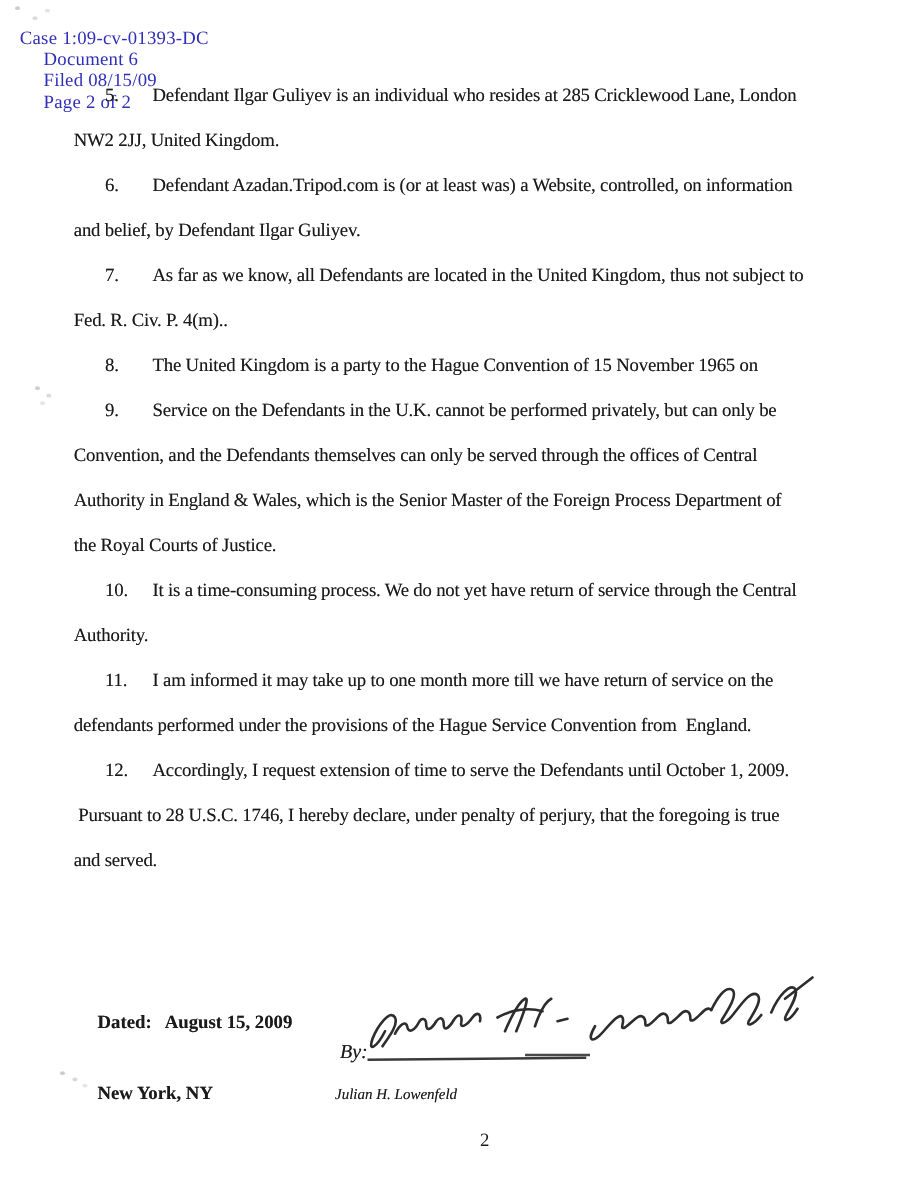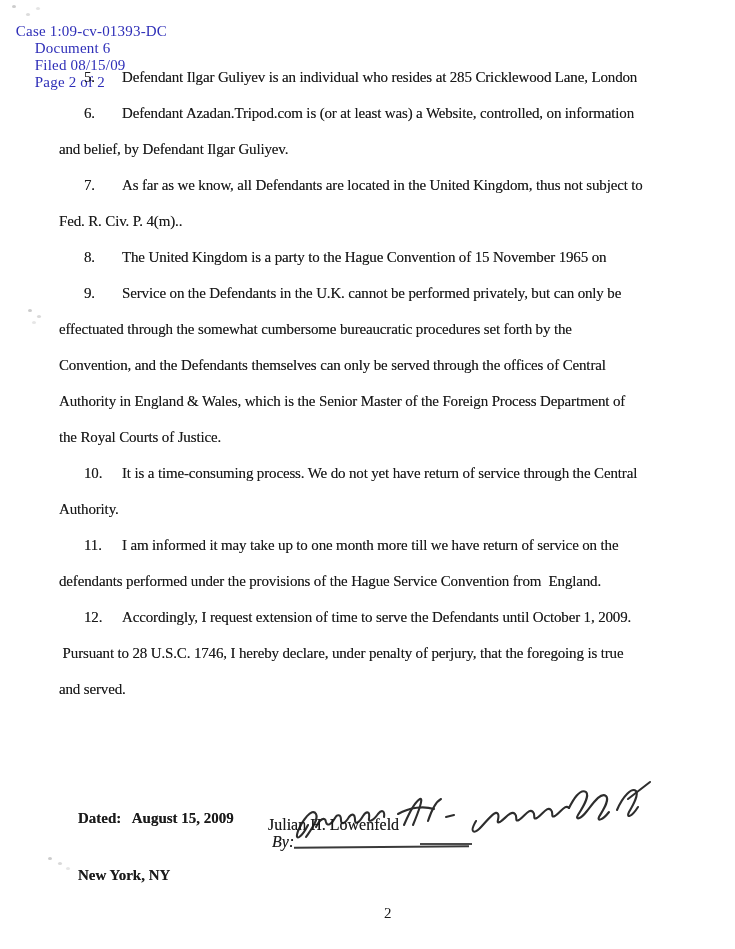--- a/index.html
+++ b/index.html
@@ -74,24 +74,25 @@
     width: 52px; height: 2px;
     background: #4a4a4a;
   }
   .signature-svg {
     position: absolute;
     left: 292px; top: 779px;
     width: 362px; height: 72px;
   }
   .signatory-name {
     position: absolute;
-    left: 268px; top: 816px;
-    font-size: 16px;
+    left: 268px; top: 868px;
+    font-size: 12px;
     white-space: pre;
     text-shadow: 0 0 0.5px rgba(20,20,20,0.55);
+    font-style: italic;
   }
 
   .page-number {
     position: absolute;
     left: 384px; top: 905px;
     font-size: 15px;
   }
 
   .speck { position: absolute; border-radius: 50%; background: rgba(110,110,110,0.35); }
   .speck.s1 { left: 12px; top: 5px;  width: 4px; height: 3px; box-shadow: 14px 8px 0 rgba(130,130,130,.28), 24px 2px 0 rgba(130,130,130,.22); }
@@ -110,35 +111,35 @@
     <span class="seg">Page 2 of 2</span>
   </div>
 
   <div class="speck s1"></div>
   <div class="speck s2"></div>
   <div class="speck s3"></div>
 
   <div class="doc-body" id="doc-body">
       <div class="para">
         <div class="line first">Defendant Ilgar Guliyev is an individual who resides at 285 Cricklewood Lane, London<span class="pnum">5.</span></div>
+        <div class="line">NW2 2JJ, United Kingdom.</div>
       </div>
       <div class="para">
         <div class="line first">Defendant Azadan.Tripod.com is (or at least was) a Website, controlled, on information<span class="pnum">6.</span></div>
         <div class="line">and belief, by Defendant Ilgar Guliyev.</div>
       </div>
       <div class="para">
         <div class="line first">As far as we know, all Defendants are located in the United Kingdom, thus not subject to<span class="pnum">7.</span></div>
         <div class="line">Fed. R. Civ. P. 4(m)..</div>
       </div>
       <div class="para">
         <div class="line first">The United Kingdom is a party to the Hague Convention of 15 November 1965 on<span class="pnum">8.</span></div>
       </div>
       <div class="para">
         <div class="line first">Service on the Defendants in the U.K. cannot be performed privately, but can only be<span class="pnum">9.</span></div>
-        <div class="line">effectuated through the somewhat cumbersome bureaucratic procedures set forth by the</div>
         <div class="line">Convention, and the Defendants themselves can only be served through the offices of Central</div>
         <div class="line">Authority in England &amp; Wales, which is the Senior Master of the Foreign Process Department of</div>
         <div class="line">the Royal Courts of Justice.</div>
       </div>
       <div class="para">
         <div class="line first">It is a time-consuming process. We do not yet have return of service through the Central<span class="pnum">10.</span></div>
         <div class="line">Authority.</div>
       </div>
       <div class="para">
         <div class="line first">I am informed it may take up to one month more till we have return of service on the<span class="pnum">11.</span></div>

